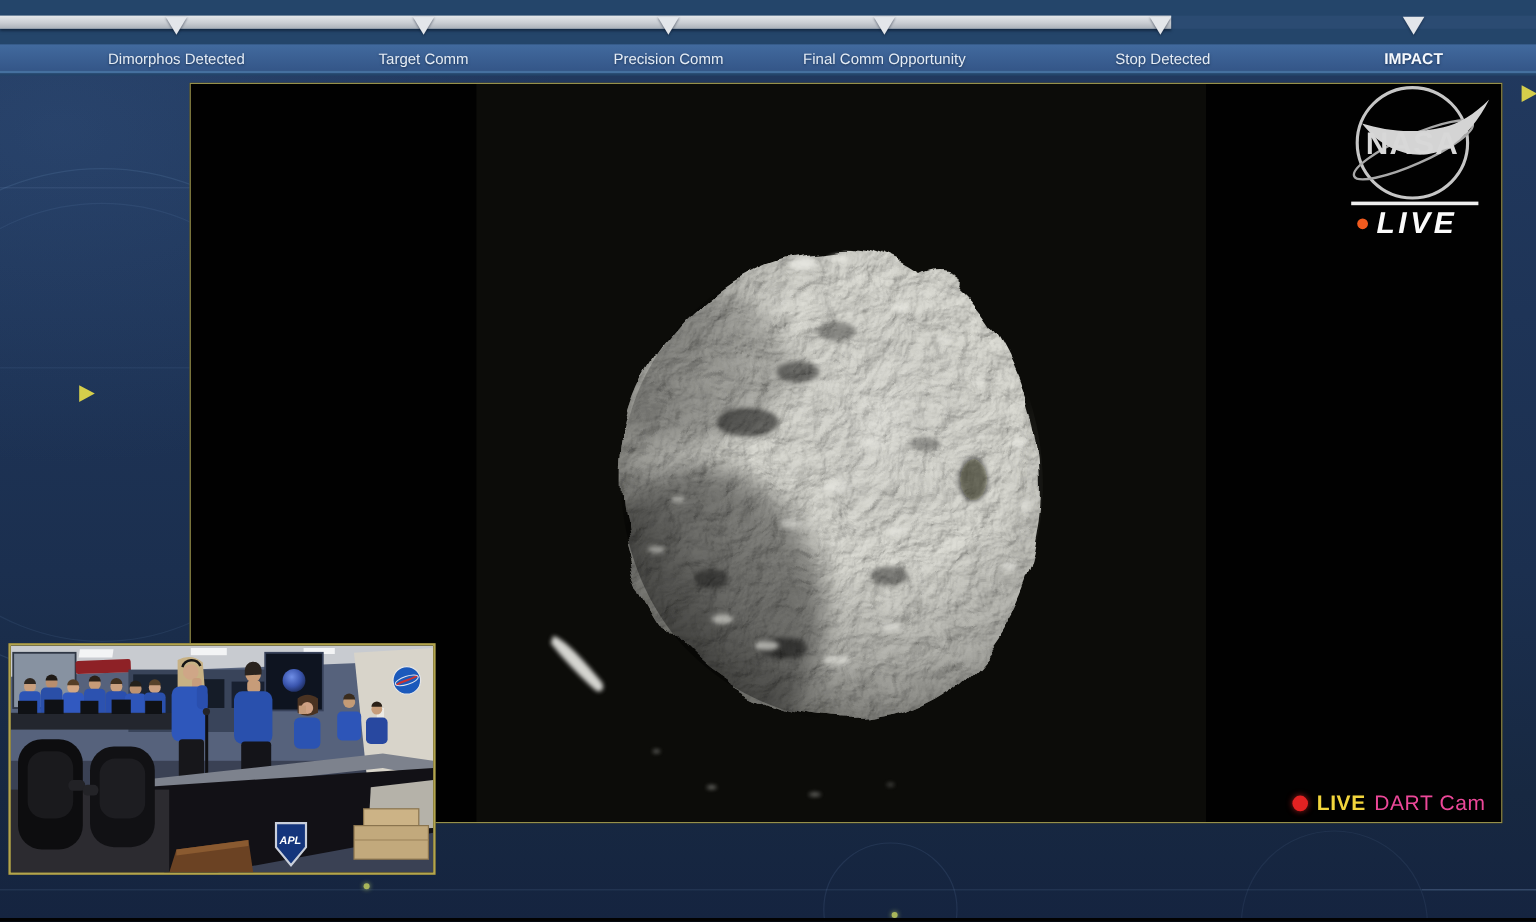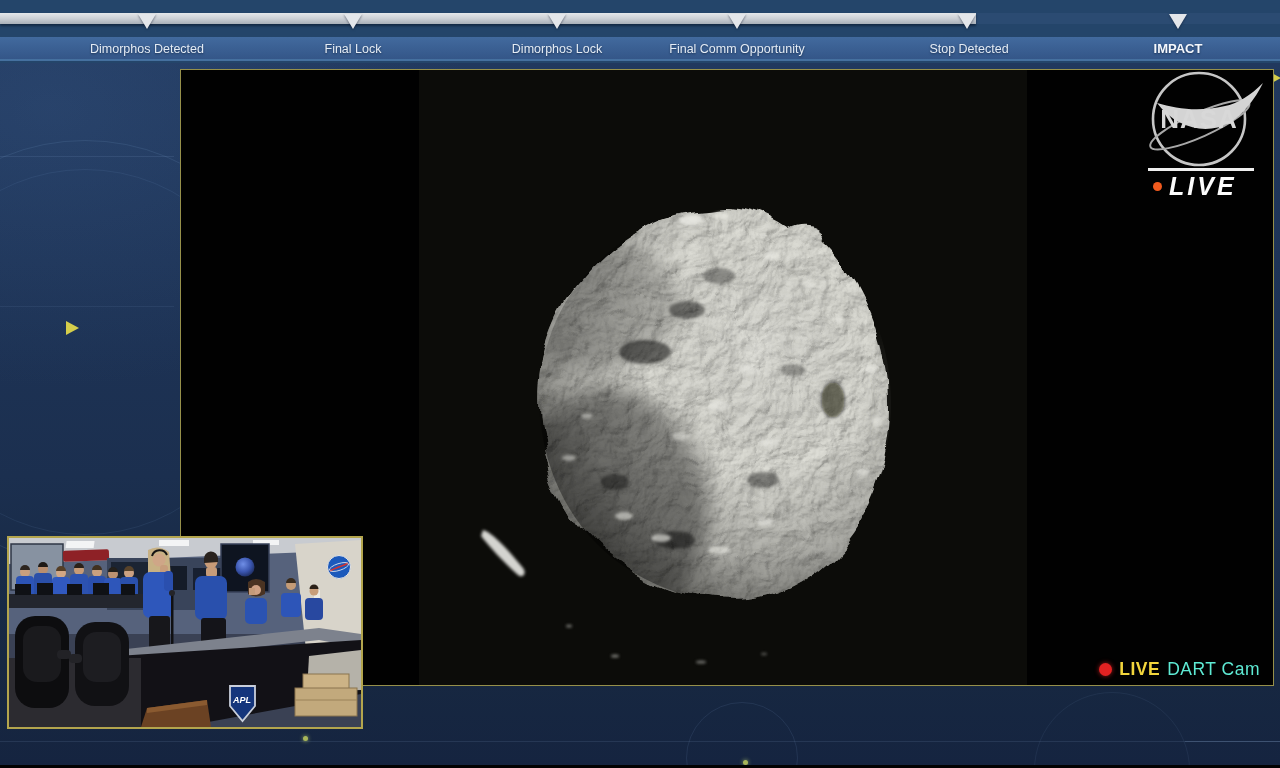--- a/index.html
+++ b/index.html
@@ -29,35 +29,35 @@
                border-top:15px solid #e3e6ea; filter:drop-shadow(0 1px 1px rgba(10,20,40,.5)); }
   .tl-band { position:absolute; left:0; top:37px; width:1280px; height:24px;
              background:linear-gradient(180deg,#426a9e 0%,#3a5f92 55%,#345688 100%);
              border-bottom:2px solid #45709f; }
   .tl-label { position:absolute; top:0; transform:translateX(-50%); line-height:24px;
               font-size:12.5px; color:#e4ecf5; white-space:nowrap; text-shadow:0 1px 2px rgba(8,18,36,.5); }
   .tl-label.bold { font-weight:bold; font-size:13px; color:#f4f8fd; }
   .tl-glow { position:absolute; left:1108px; top:37px; width:140px; height:24px;
              background:radial-gradient(ellipse at center, rgba(120,160,210,.22), rgba(0,0,0,0) 75%); }
   
-  .video-frame { position:absolute; left:180px; top:69px; width:1094px; height:617px;
+  .video-frame { position:absolute; left:158px; top:69px; width:1094px; height:617px;
                  background:#010101; border:1px solid #96904a; }
   .cam { position:absolute; left:238px; top:0; width:608px; height:615px; background:#0c0c09; }
   .cam svg { position:absolute; left:0; top:0; }
   
   .watermark { position:absolute; left:960px; top:1px; width:120px; }
   .wm-rule { position:absolute; left:7px; top:97px; width:106px; height:2.5px; background:#efefef; }
   .wm-live { position:absolute; left:12px; top:101px; display:flex; align-items:center; gap:7px; }
   .wm-dot { width:9px; height:9px; border-radius:50%; background:#f05a1e; }
   .wm-live-text { font-size:25px; font-weight:bold; font-style:italic; letter-spacing:3px; color:#fbfbfb; }
   
   .caption { position:absolute; right:13px; bottom:5px; display:flex; align-items:center; gap:7px; }
   .cap-dot { width:13px; height:13px; border-radius:50%; background:#e32222; box-shadow:0 0 5px rgba(230,40,40,.7); }
   .cap-live { font-size:17.5px; font-weight:bold; color:#f2d53c; letter-spacing:.5px; }
-  .cap-cam  { font-size:17.5px; color:#5eead4; letter-spacing:.5px; }
+  .cap-cam  { font-size:17.5px; color:#ec4899; letter-spacing:.5px; }
   
   .pip { position:absolute; left:7px; top:536px; width:356px; height:193px;
          border:2px solid #b3a54d; background:#15151a; overflow:hidden; z-index:30;text-align:center; }
   .pip svg { display:block; }
 </style>
 </head>
 <body>
 
 <div class="screen">
 
@@ -80,22 +80,22 @@
     <div class="tl-fill"></div>
     <div class="tl-marker" style="left:138px;"></div>
     <div class="tl-marker" style="left:344px;"></div>
     <div class="tl-marker" style="left:548px;"></div>
     <div class="tl-marker" style="left:728px;"></div>
     <div class="tl-marker" style="left:958px;"></div>
     <div class="tl-marker" style="left:1169px;"></div>
     <div class="tl-band">
       <div class="tl-glow"></div>
       <span class="tl-label" style="left:147px;">Dimorphos Detected</span>
-      <span class="tl-label" style="left:353px;">Final Lock</span>
-      <span class="tl-label" style="left:557px;">Dimorphos Lock</span>
+      <span class="tl-label" style="left:353px;">Target Comm</span>
+      <span class="tl-label" style="left:557px;">Precision Comm</span>
       <span class="tl-label" style="left:737px;">Final Comm Opportunity</span>
       <span class="tl-label" style="left:969px;">Stop Detected</span>
       <span class="tl-label bold" style="left:1178px;text-align:right;">IMPACT</span>
     </div>
   </header>
 
   <section class="video-frame">
 
     <div class="cam">
       <svg width="608" height="615" viewBox="0 0 608 615">

